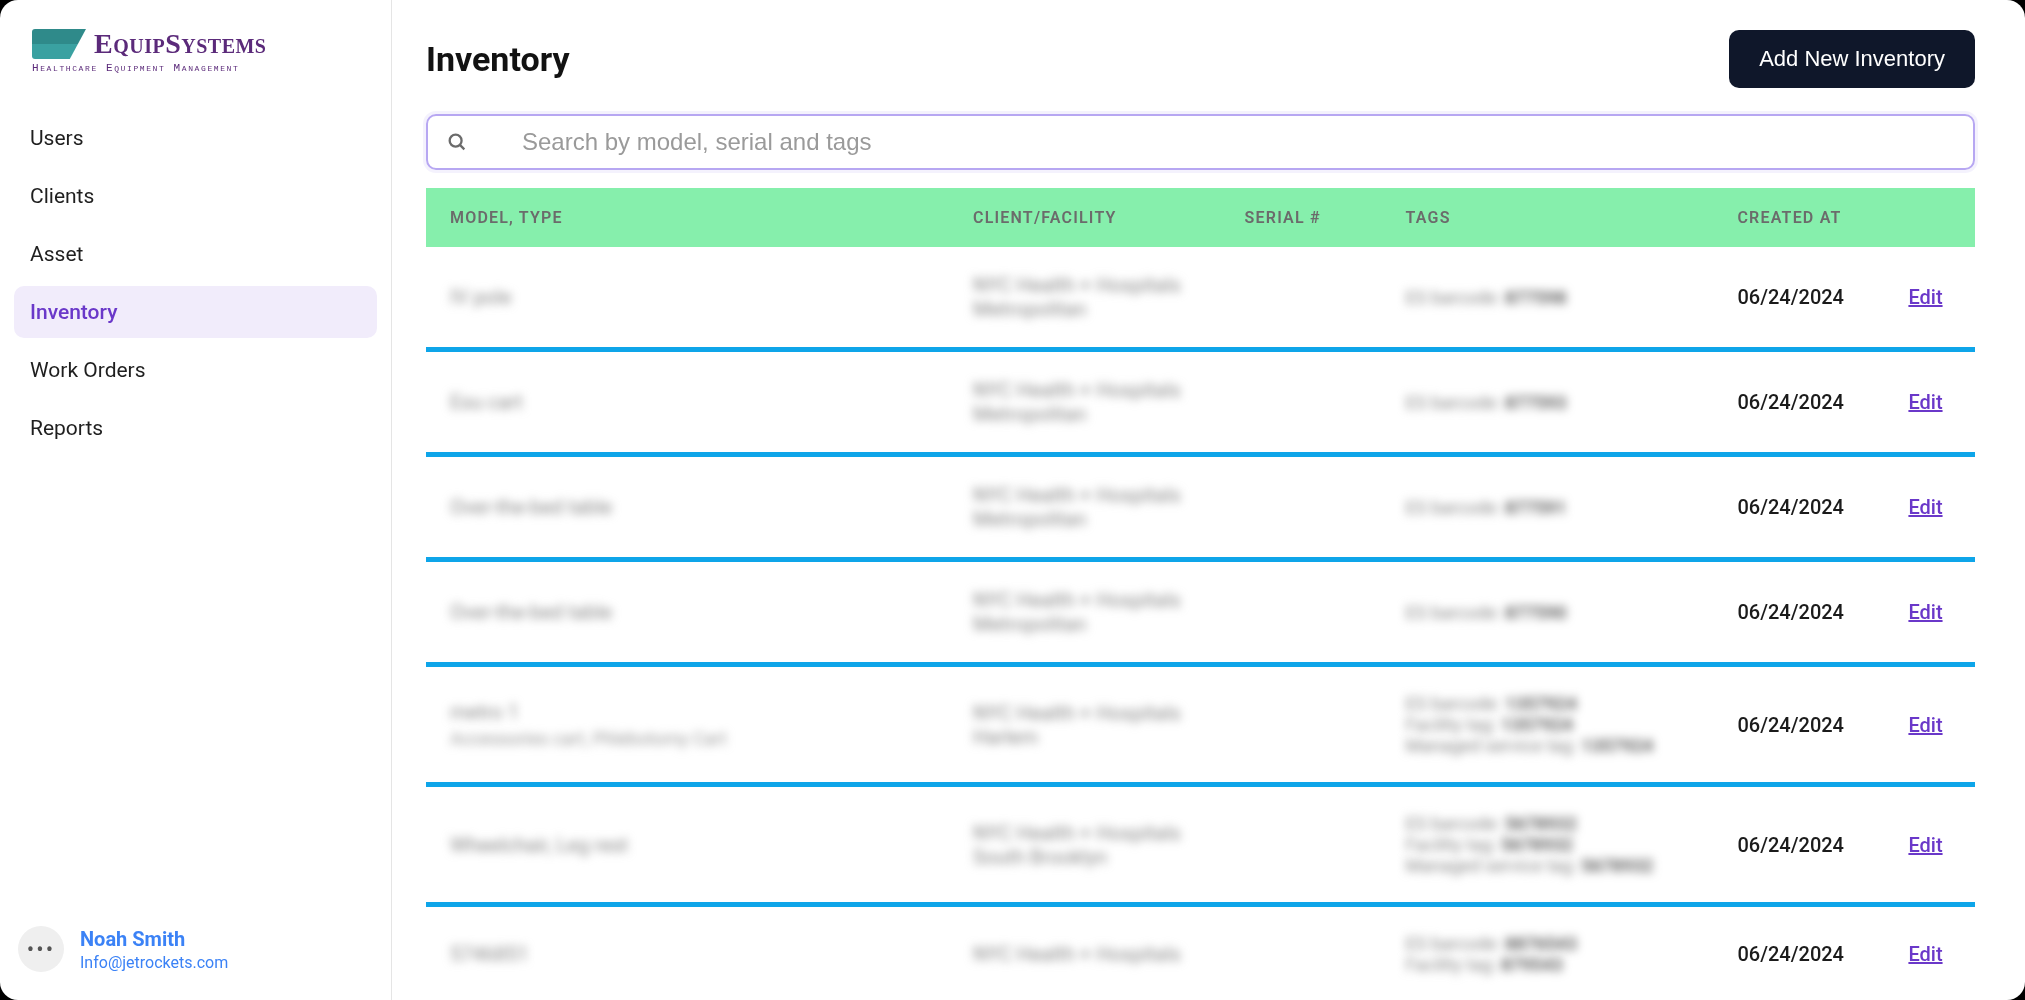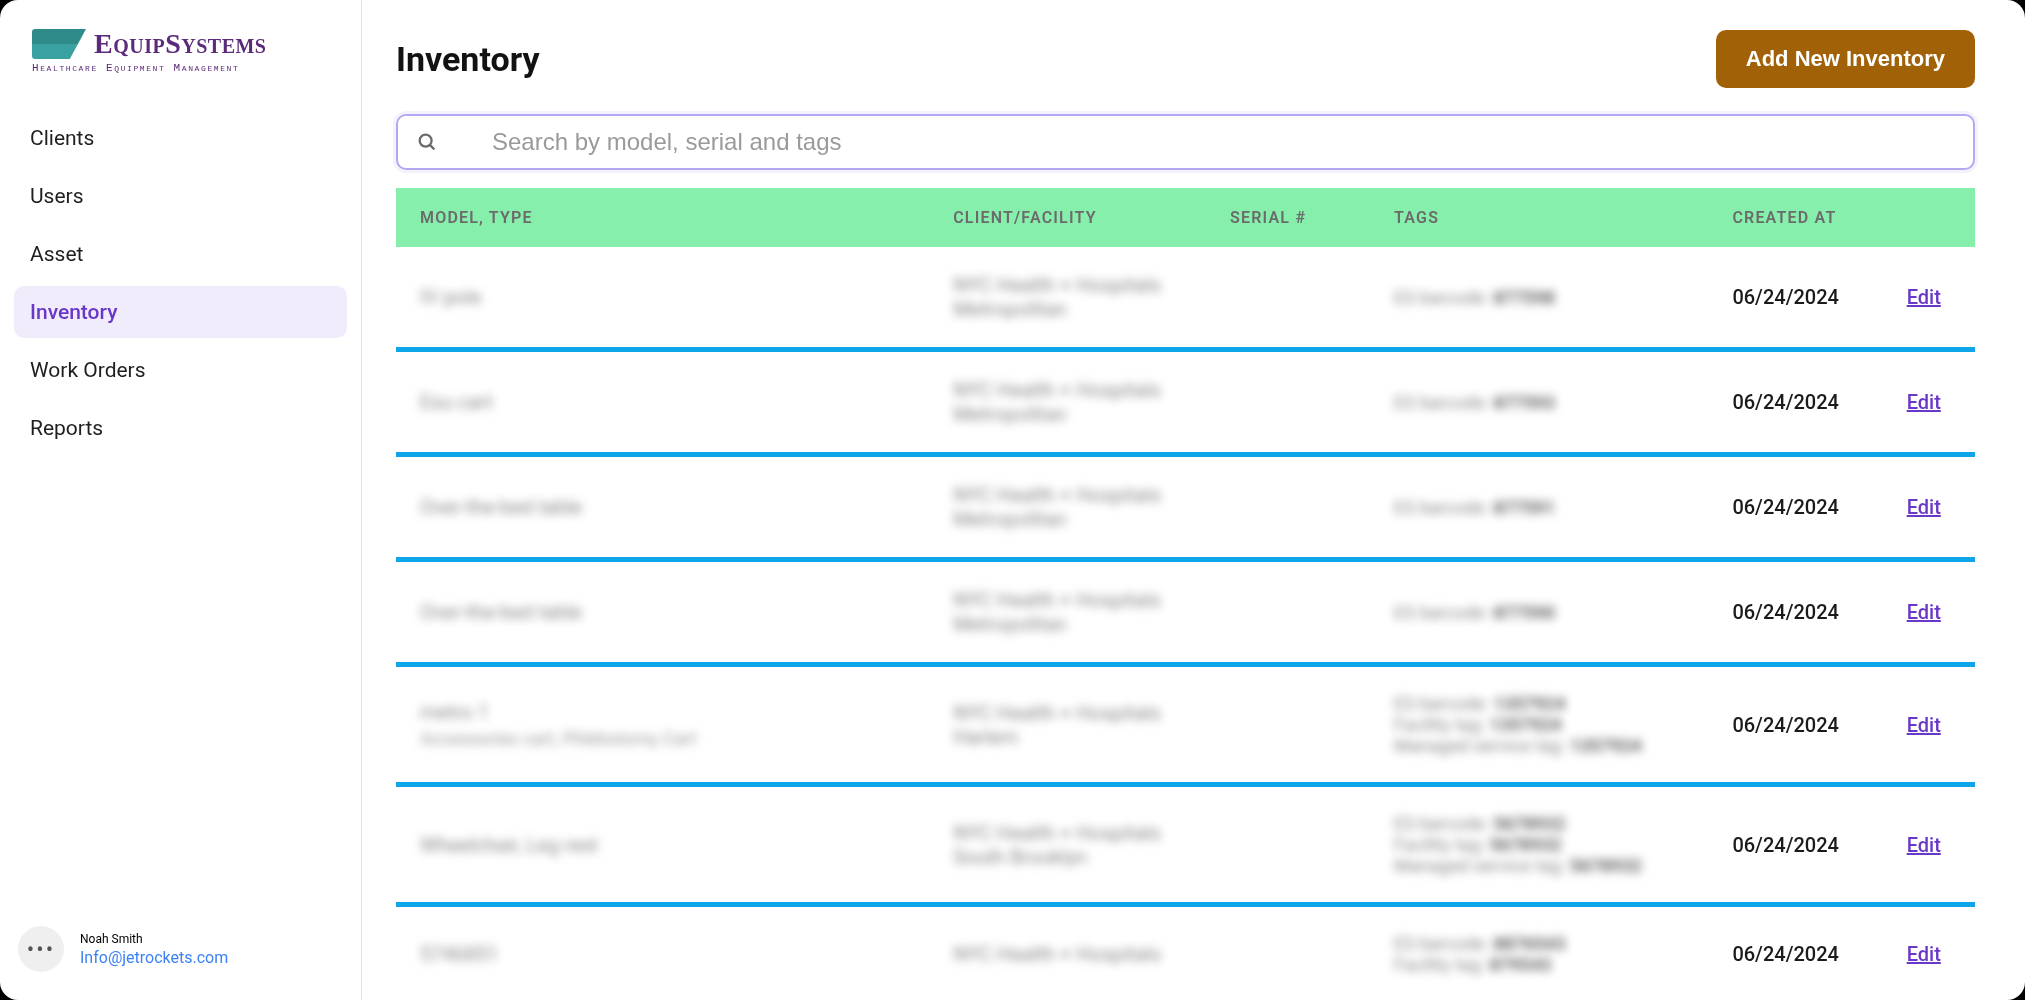--- a/index.html
+++ b/index.html
@@ -15,21 +15,21 @@
     width: 2025px;
     height: 1000px;
     background: #fff;
     border-radius: 18px;
     display: flex;
     overflow: hidden;
     position: relative;
   }
   
   .sidebar {
-    width: 362px;
+    width: 392px;
     border-right: 1px solid #e5e5e5;
     display: flex;
     flex-direction: column;
     padding: 28px 14px 22px 14px;
   }
   .logo {
     margin: 0 8px 22px 18px;
   }
   .logo-top {
     display: flex;
@@ -90,21 +90,21 @@
     height: 46px;
     border-radius: 50%;
     background: #efefef;
     display: flex;
     align-items: center;
     justify-content: center;
     color: #555;
     font-size: 22px;
     letter-spacing: 2px;
   }
-  .user-name { font-size: 12px; font-weight: 400; color: #000000; }
+  .user-name { font-size: 20px; font-weight: 700; color: #3b82f6; }
   .user-email { font-size: 16px; color: #3b82f6; margin-top: 2px; }
 
   
   .main {
     flex: 1;
     padding: 30px 50px 0 34px;
     overflow: hidden;
     display: flex;
     flex-direction: column;
   }
@@ -113,26 +113,26 @@
     align-items: center;
     justify-content: space-between;
     margin-bottom: 26px;
   }
   .page-title {
     font-size: 34px;
     font-weight: 700;
     color: #121212;
   }
   .primary-btn {
-    background: #a16207;
+    background: #0f172a;
     color: #fff;
     border: none;
     padding: 16px 30px;
     font-size: 22px;
-    font-weight: 700;
+    font-weight: 400;
     border-radius: 10px;
     cursor: pointer;
   }
   .search-wrap {
     border: 2px solid #b7a7f2;
     border-radius: 10px;
     padding: 12px 18px;
     display: flex;
     align-items: center;
     gap: 14px;
@@ -201,22 +201,22 @@
   <aside class="sidebar">
     <div class="logo">
       <div class="logo-top">
         <div class="logo-mark"></div>
         <div class="logo-word">EquipSystems</div>
       </div>
       <div class="logo-sub">Healthcare Equipment Management</div>
     </div>
 
     <nav class="nav">
+      <div class="nav-item">Users</div>
       <div class="nav-item">Clients</div>
-      <div class="nav-item">Users</div>
       <div class="nav-item">Asset</div>
       <div class="nav-item active">Inventory</div>
       <div class="nav-item">Work Orders</div>
       <div class="nav-item">Reports</div>
     </nav>
 
     <div class="sidebar-spacer"></div>
 
     <div class="user-block">
       <div class="avatar">•••</div>

